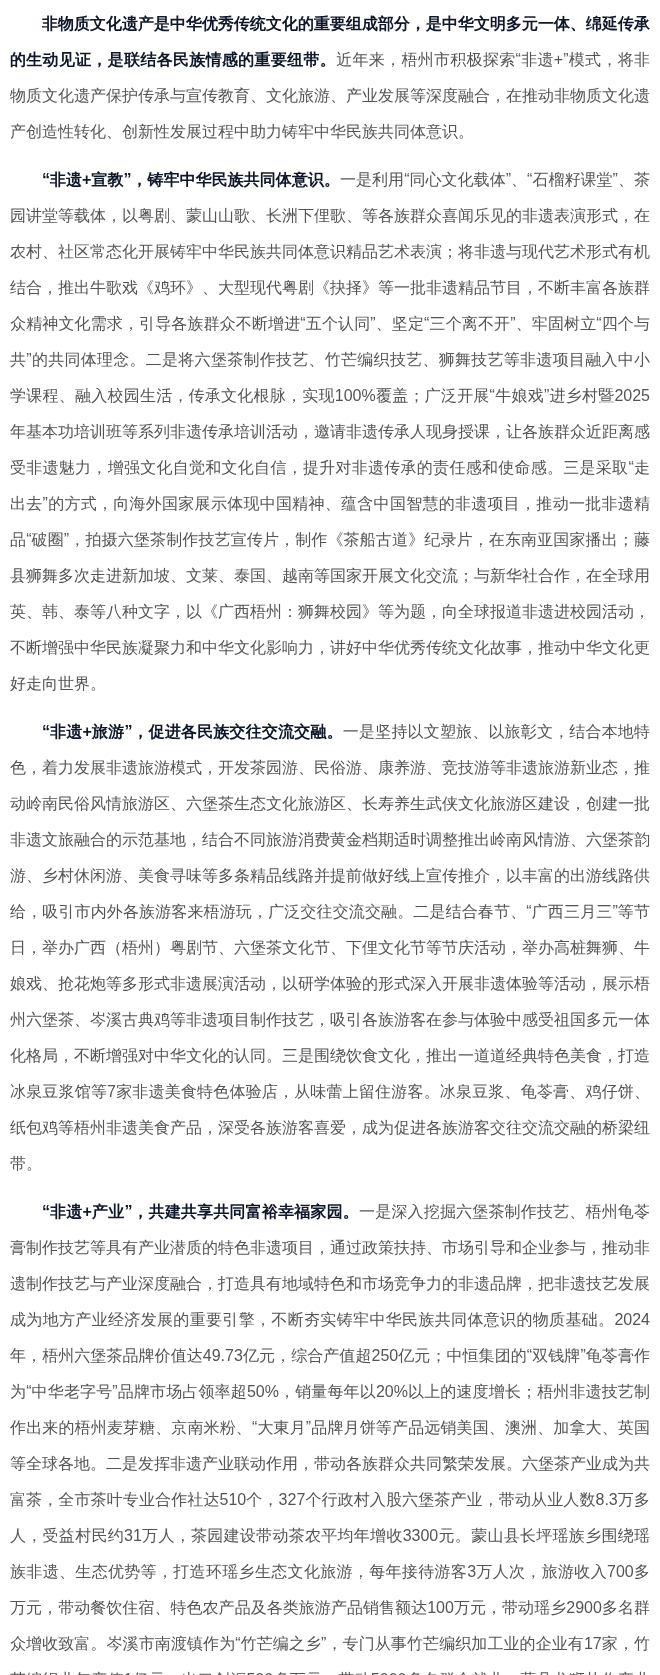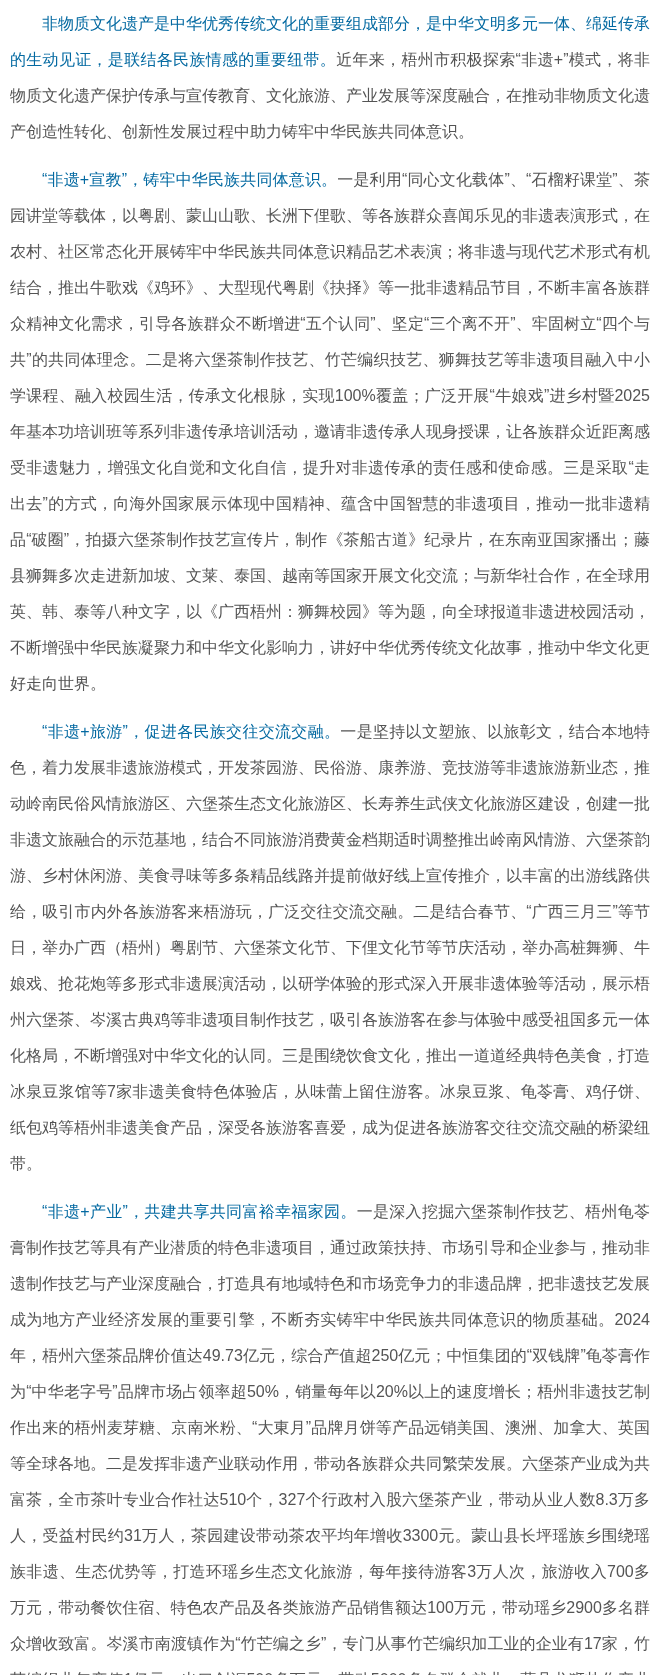--- a/index.html
+++ b/index.html
@@ -20,22 +20,22 @@
     margin: 0 0 12px 0;
     font-size: 16px;
     line-height: 36px;
     color: #545454;
     text-align: justify;
     text-justify: inter-ideograph;
     text-indent: 2em;
     word-break: break-all;
   }
   .para .lead {
-    font-weight: normal;
-    color: #0369a1;
+    font-weight: bold;
+    color: #0f172a;
   }
 </style>
 </head>
 <body>
 
 <div class="article">
 
   <p class="para">
     <span class="lead">非物质文化遗产是中华优秀传统文化的重要组成部分，是中华文明多元一体、绵延传承的生动见证，是联结各民族情感的重要纽带。</span><span>近年来，梧州市积极探索“非遗+”模式，将非物质文化遗产保护传承与宣传教育、文化旅游、产业发展等深度融合，在推动非物质文化遗产创造性转化、创新性发展过程中助力铸牢中华民族共同体意识。</span>
   </p>

